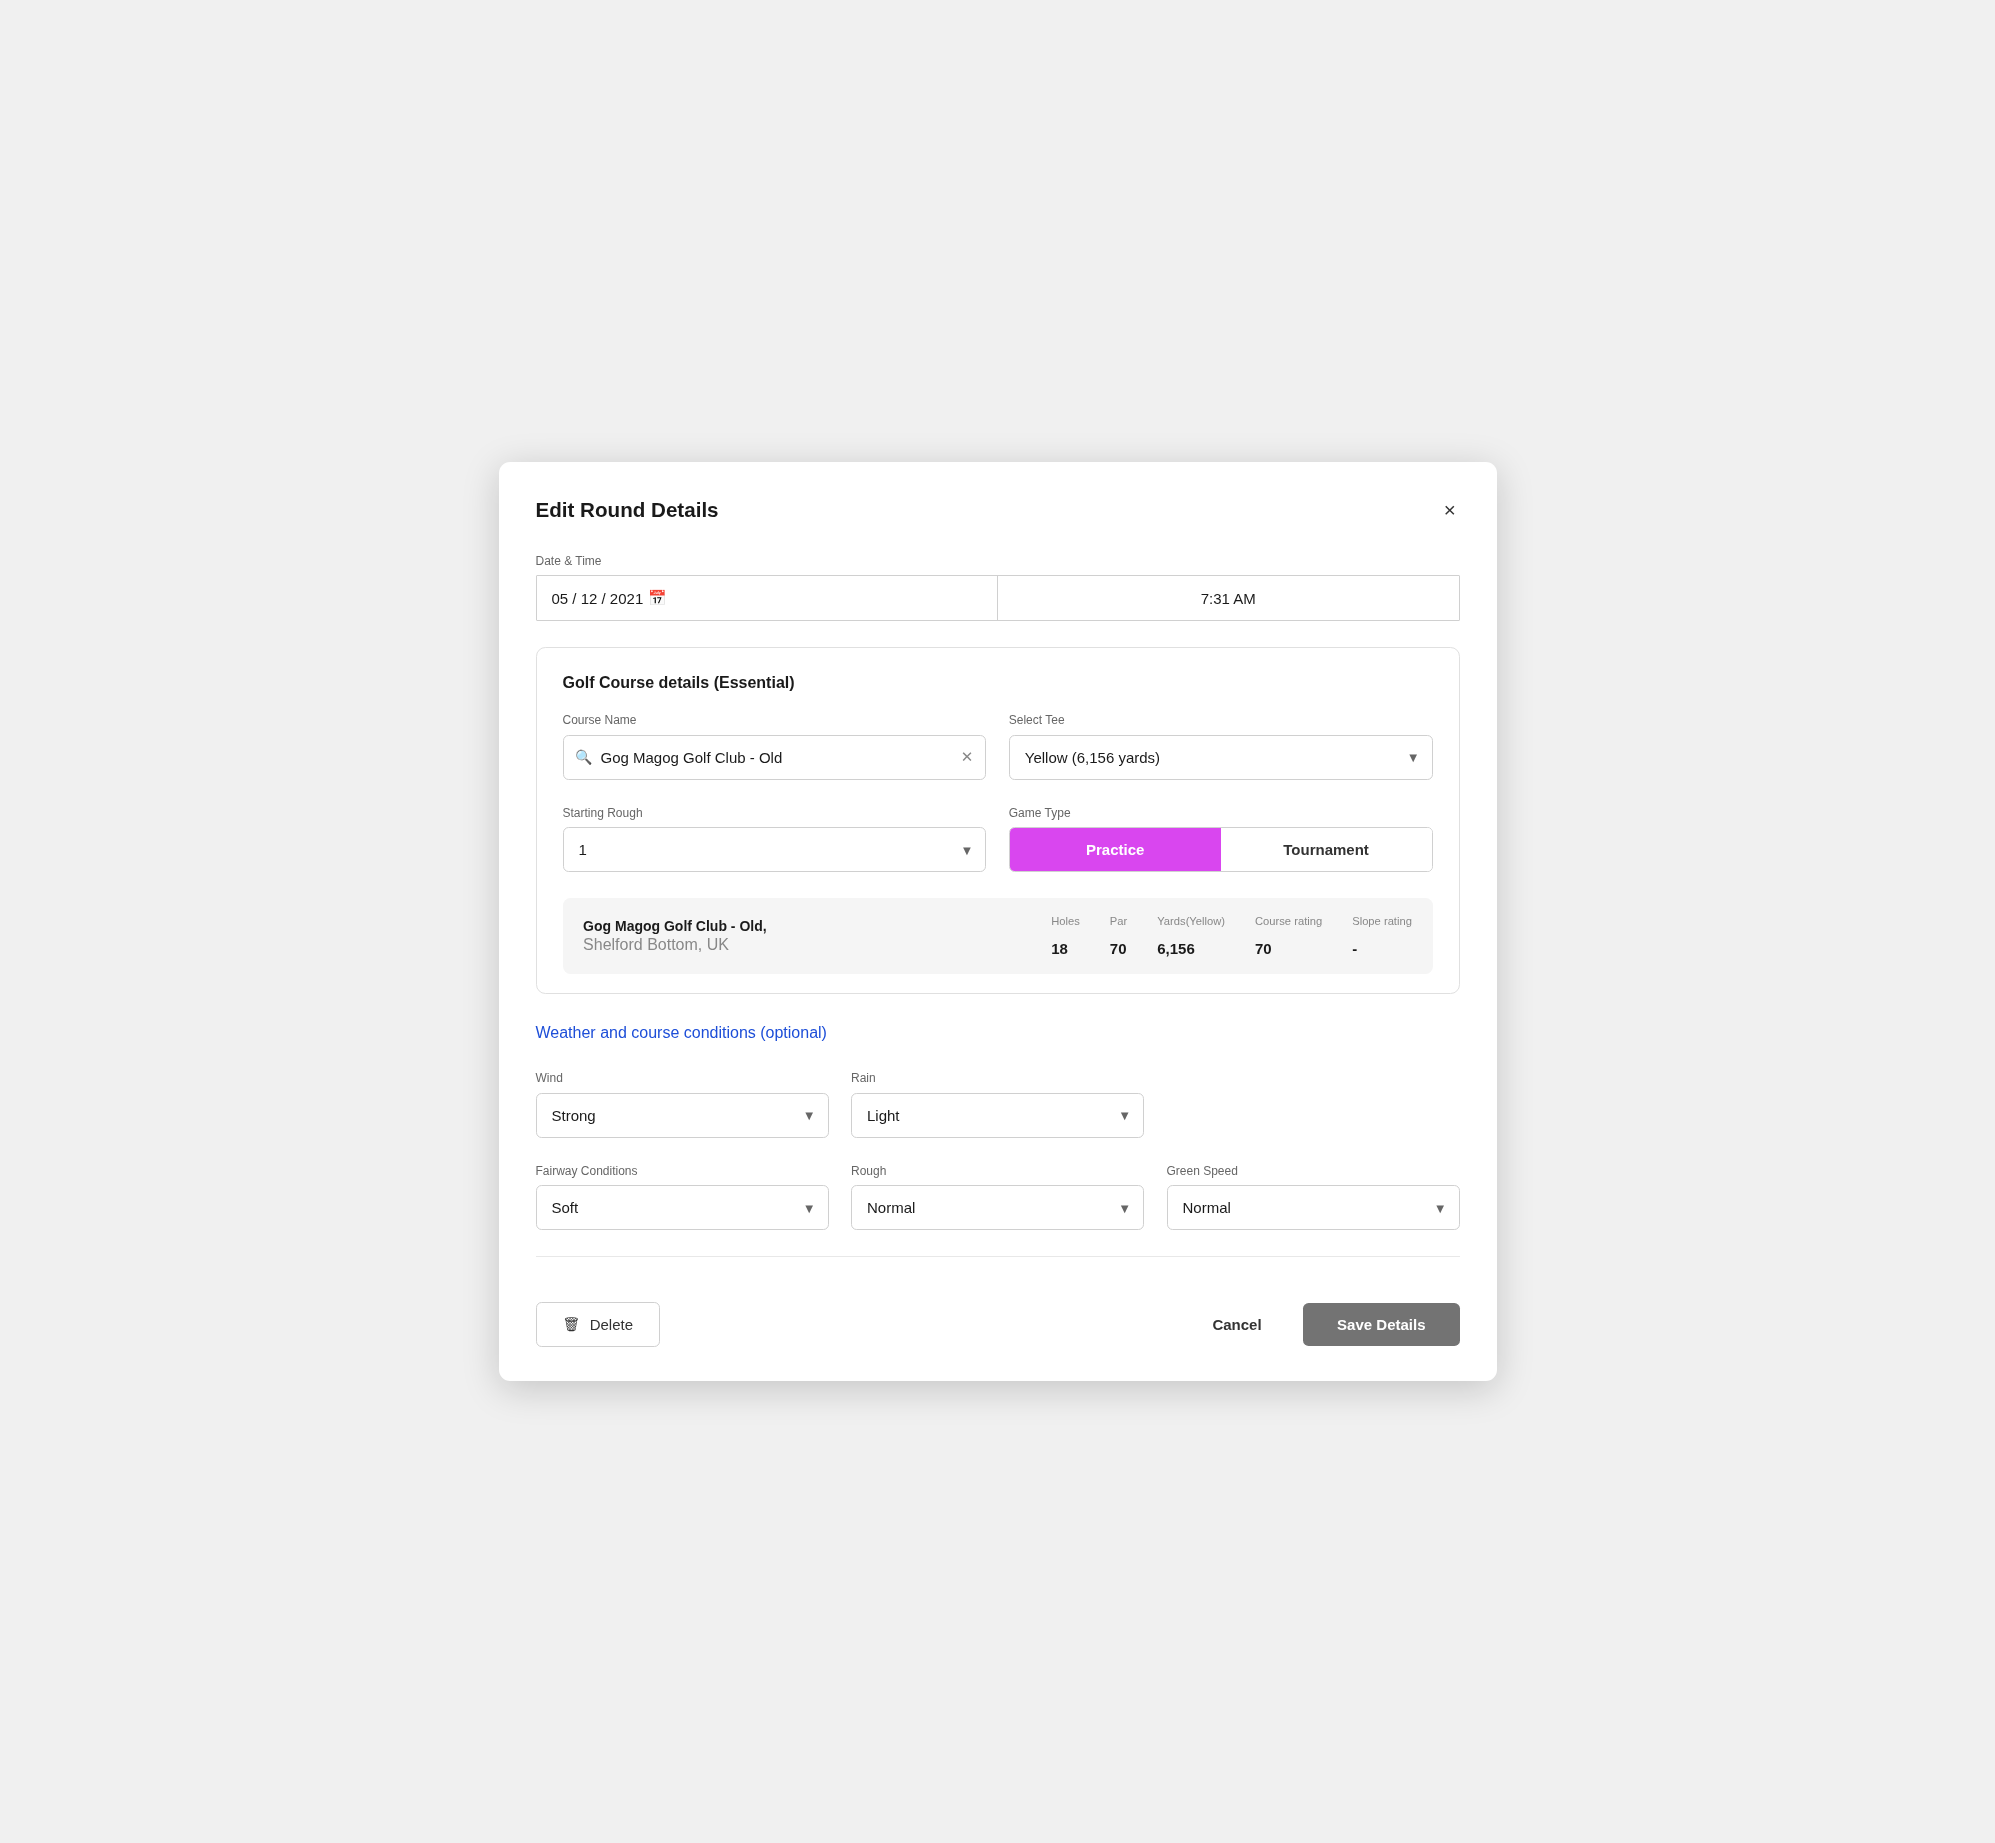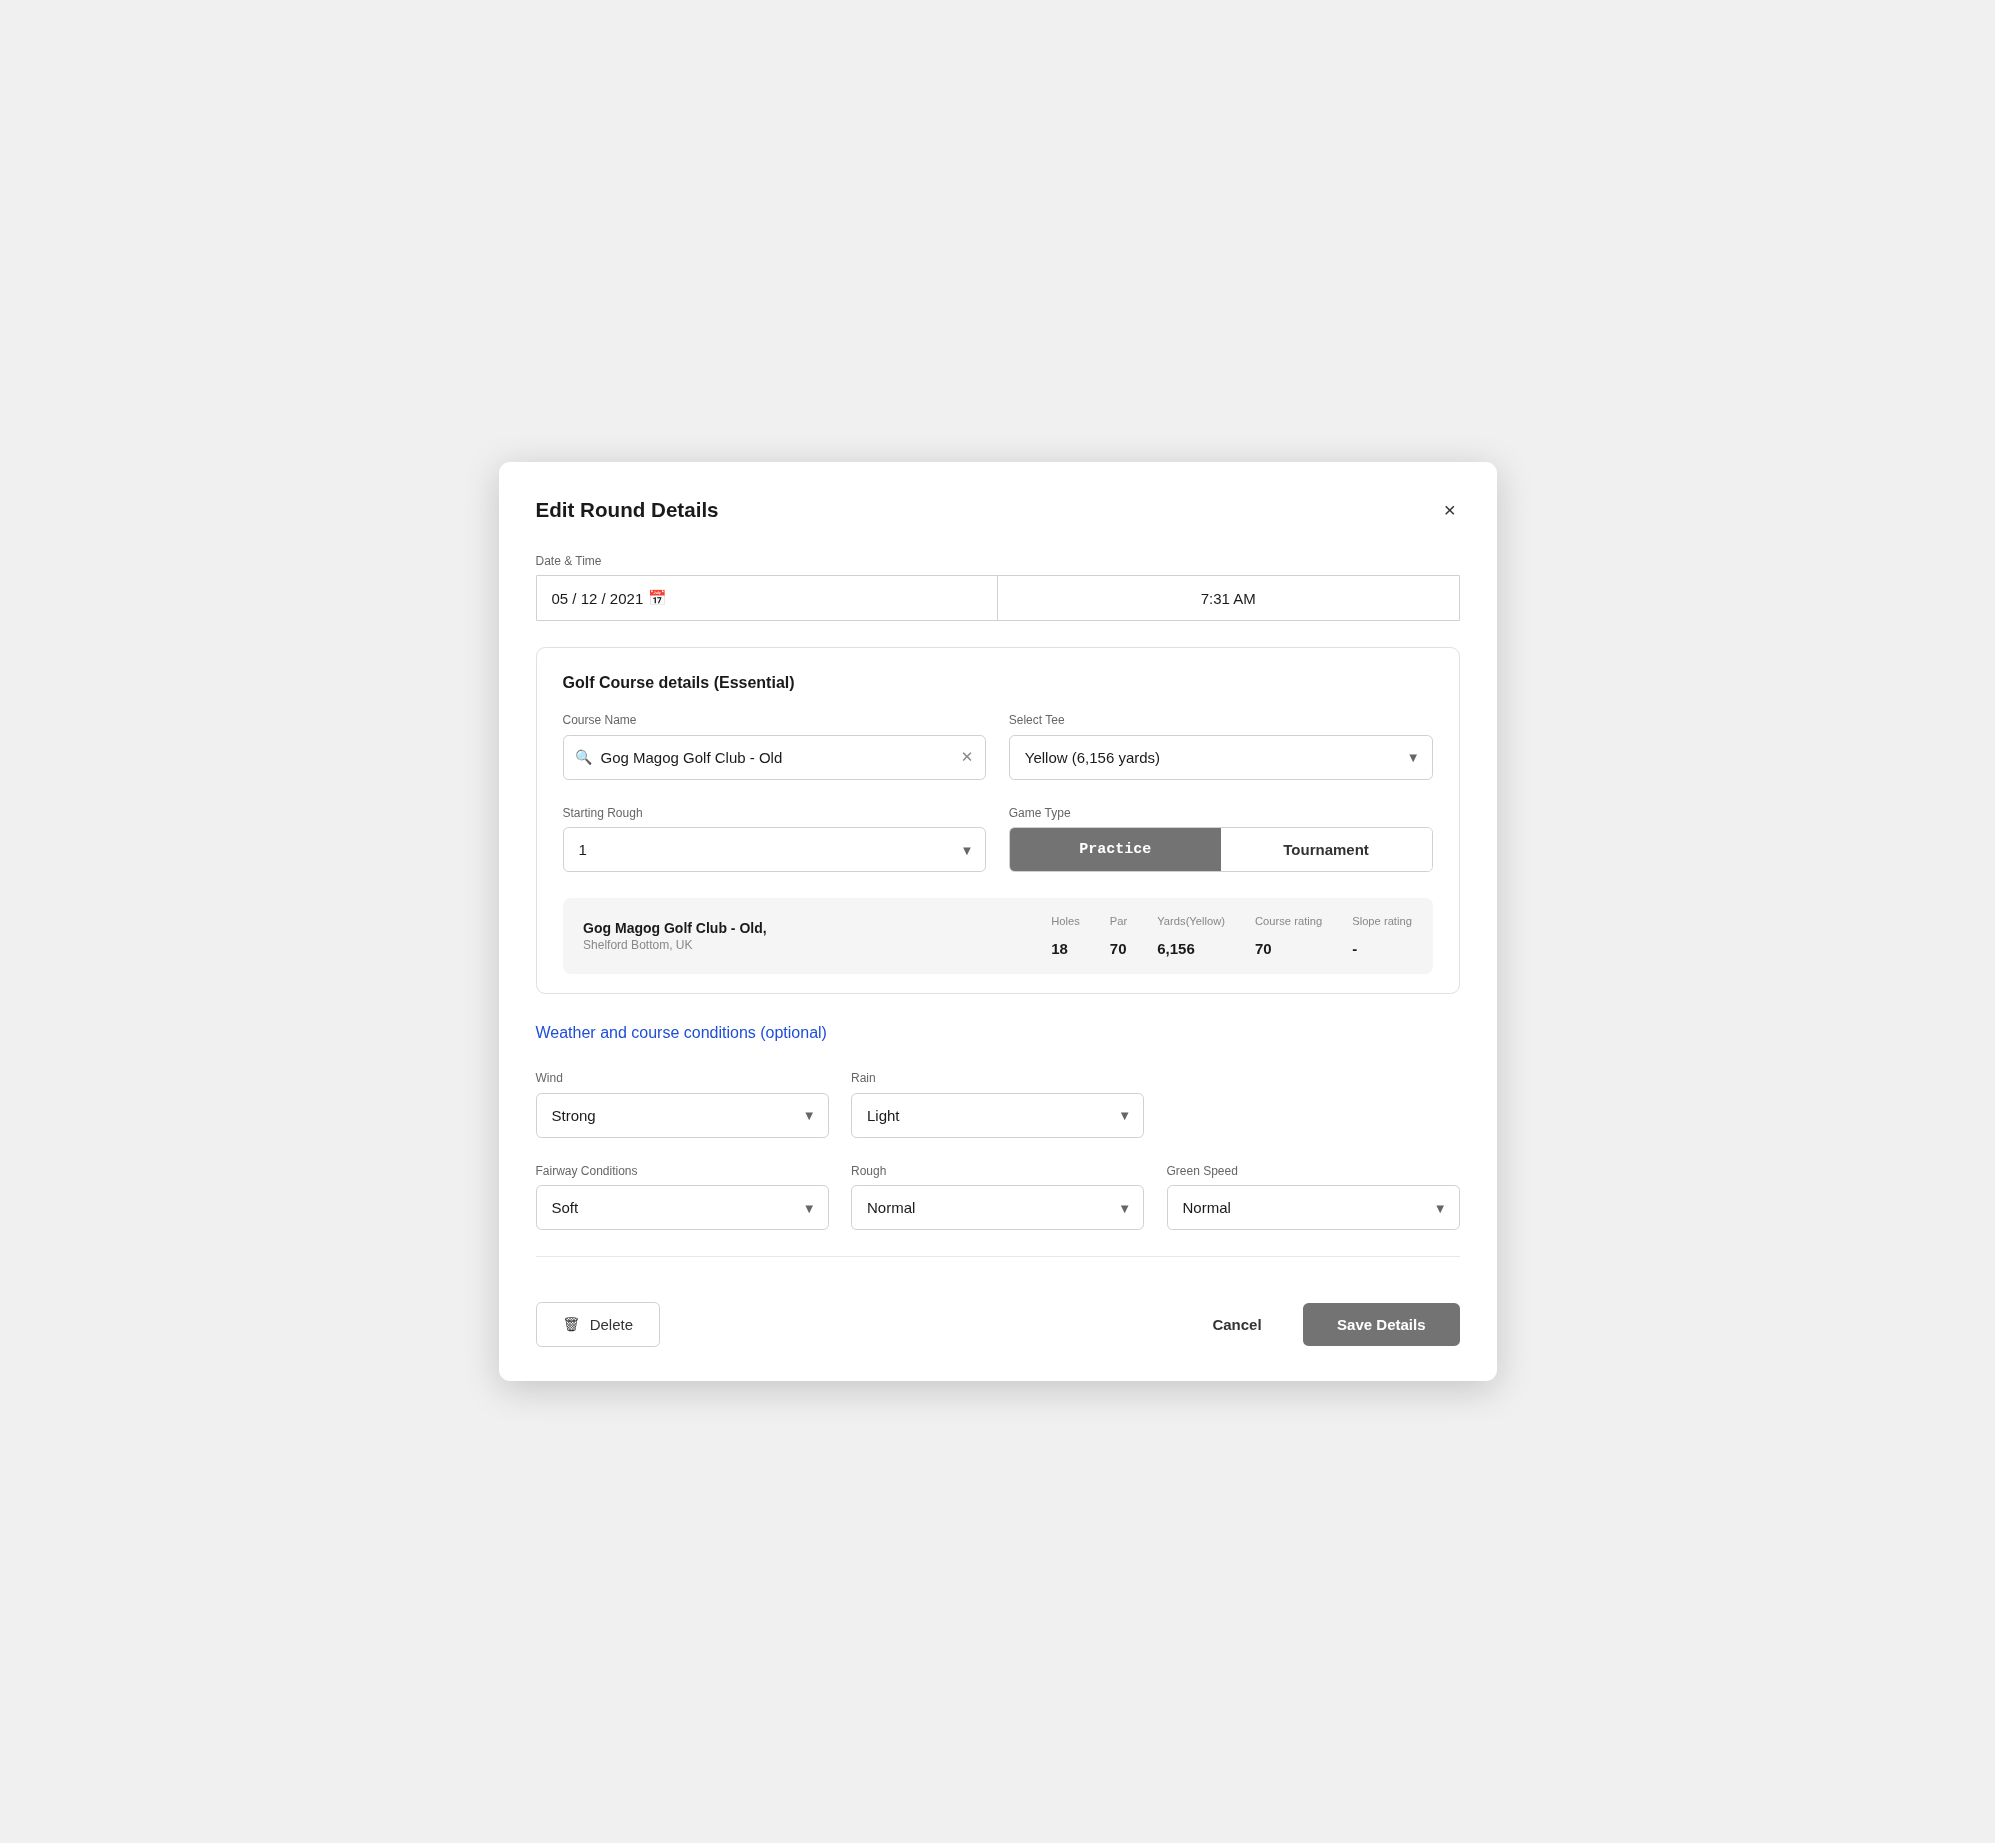--- a/index.html
+++ b/index.html
@@ -179,23 +179,22 @@
       flex: 1;
       padding: 13px 0;
       font-size: 15px;
       font-weight: 600;
       cursor: pointer;
       border: none;
       outline: none;
       transition: background 0.2s;
     }
     .toggle-btn.active {
-      background: #737373;
+      background: #d946ef;
       color: #fff;
-      font-family: Liberation Mono, monospace;
     }
     .toggle-btn.inactive {
       background: #fff;
       color: #333;
     }
     .course-info-bar {
       background: #f5f5f5;
       border-radius: 7.5px;
       padding: 17px 20.6px;
       display: flex;
@@ -205,21 +204,21 @@
     }
     .course-info-name {
       flex: 1;
     }
     .course-info-name .name {
       font-size: 14px;
       font-weight: 700;
       color: #1a1a1a;
     }
     .course-info-name .location {
-      font-size: 12px;
+      font-size: 16px;
       color: #888;
       margin-top: 2.8px;
     }
     .course-stats {
       display: flex;
       gap: 30px;
     }
     .stat-item {
       display: flex;
       flex-direction: column;

